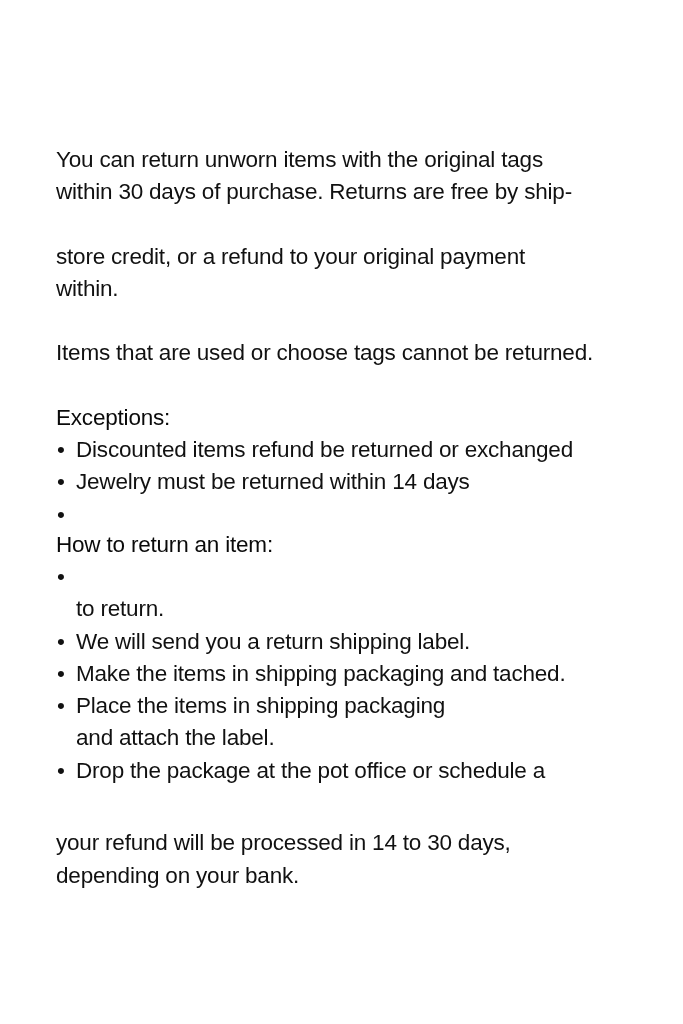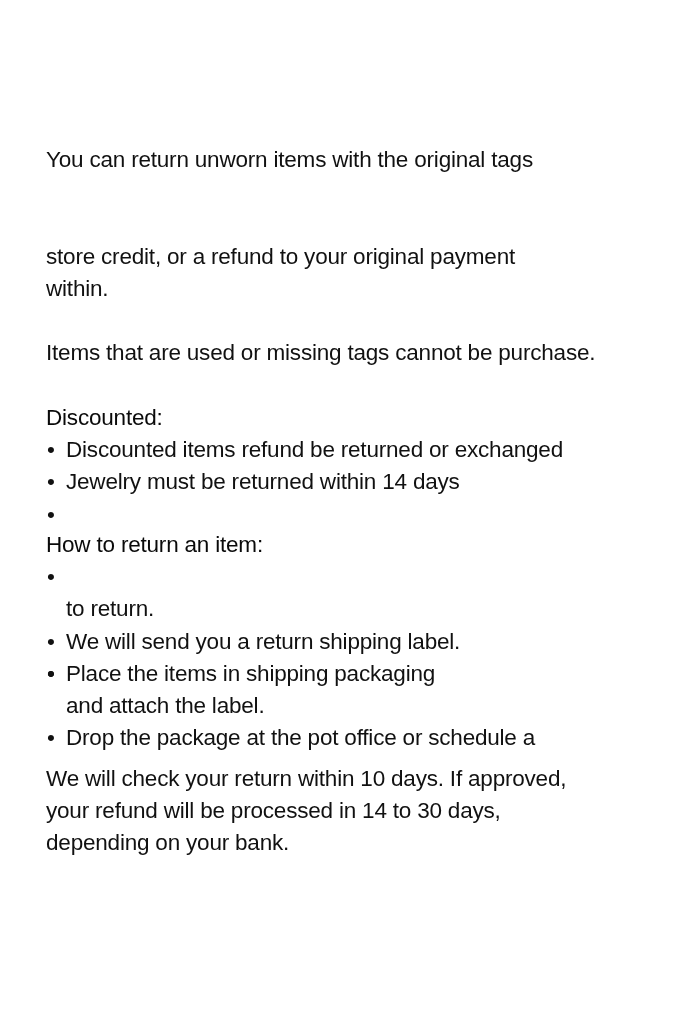--- a/index.html
+++ b/index.html
@@ -10,21 +10,21 @@
     body {
       width: 683px;
       height: 1024px;
       position: relative;
       overflow: hidden;
       font-family: "Liberation Sans", "DejaVu Sans", sans-serif;
       color: #111111;
     }
     .doc {
       position: absolute;
-      left: 46px;
+      left: 56px;
       top: 144px;
       width: 620px;
       font-size: 22.5px;
       line-height: 32.3px;
       letter-spacing: -0.2px;
     }
     .para {
       margin: 0;
     }
     .gap-lg { height: 32px; }
@@ -51,34 +51,34 @@
       top: 0;
     }
   </style>
 </head>
 <body>
 
 <div class="doc">
 
   <p class="para">
     <span>You can return unworn items with the original tags</span><br>
-    <br>
+    <span>within 30 days of purchase. Returns are free by ship-</span><br>
     <br>
     <span>store credit, or a refund to your original payment</span><br>
     <span>within.</span>
   </p>
 
   <div class="gap-lg"></div>
 
-  <p class="para">Items that are used or missing tags cannot be purchase.</p>
+  <p class="para">Items that are used or choose tags cannot be returned.</p>
 
   <div class="gap-lg"></div>
 
   <section>
-    <p class="heading">Discounted:</p>
+    <p class="heading">Exceptions:</p>
     <ul class="bullets">
       <li>
         <span class="dot">•</span>
         <span>Discounted items refund be returned or exchanged</span>
       </li>
       <li>
         <span class="dot">•</span>
         <span>Jewelry must be returned within 14 days</span>
       </li>
       <li>
@@ -96,34 +96,35 @@
         <span class="dot">•</span>
         <br>
         <span>to return.</span>
       </li>
       <li>
         <span class="dot">•</span>
         <span>We will send you a return shipping label.</span>
       </li>
       <li>
         <span class="dot">•</span>
+        <span>Make the items in shipping packaging and tached.</span>
       </li>
       <li>
         <span class="dot">•</span>
         <span>Place the items in shipping packaging</span><br>
         <span>and attach the label.</span>
       </li>
       <li>
         <span class="dot">•</span>
         <span>Drop the package at the pot office or schedule a</span><br>
       </li>
     </ul>
   </section>
 
   <div class="gap-sm"></div>
 
   <p class="para">
-    <span>We will check your return within 10 days. If approved,</span><br>
+    <br>
     <span>your refund will be processed in 14 to 30 days,</span><br>
     <span>depending on your bank.</span>
   </p>
 
 </div>
 
 </body></html>

